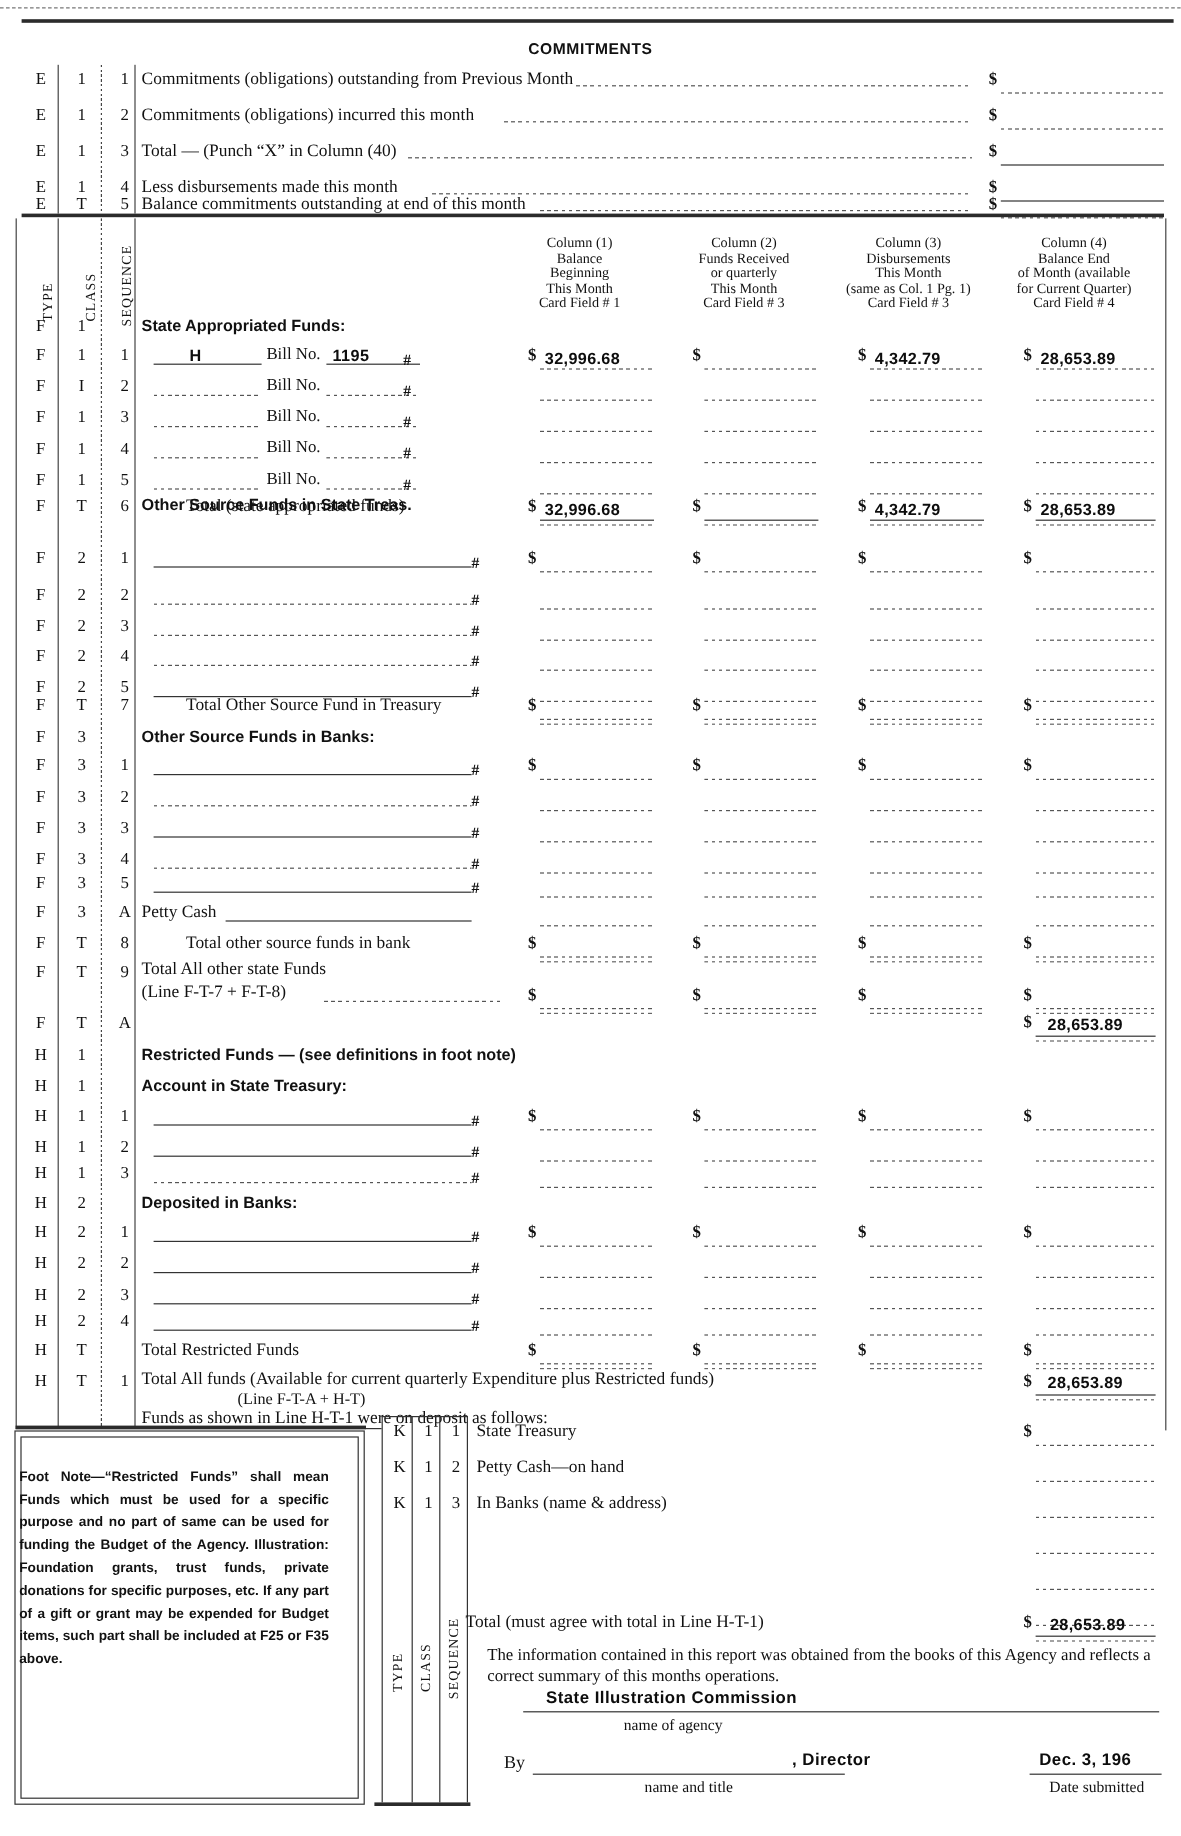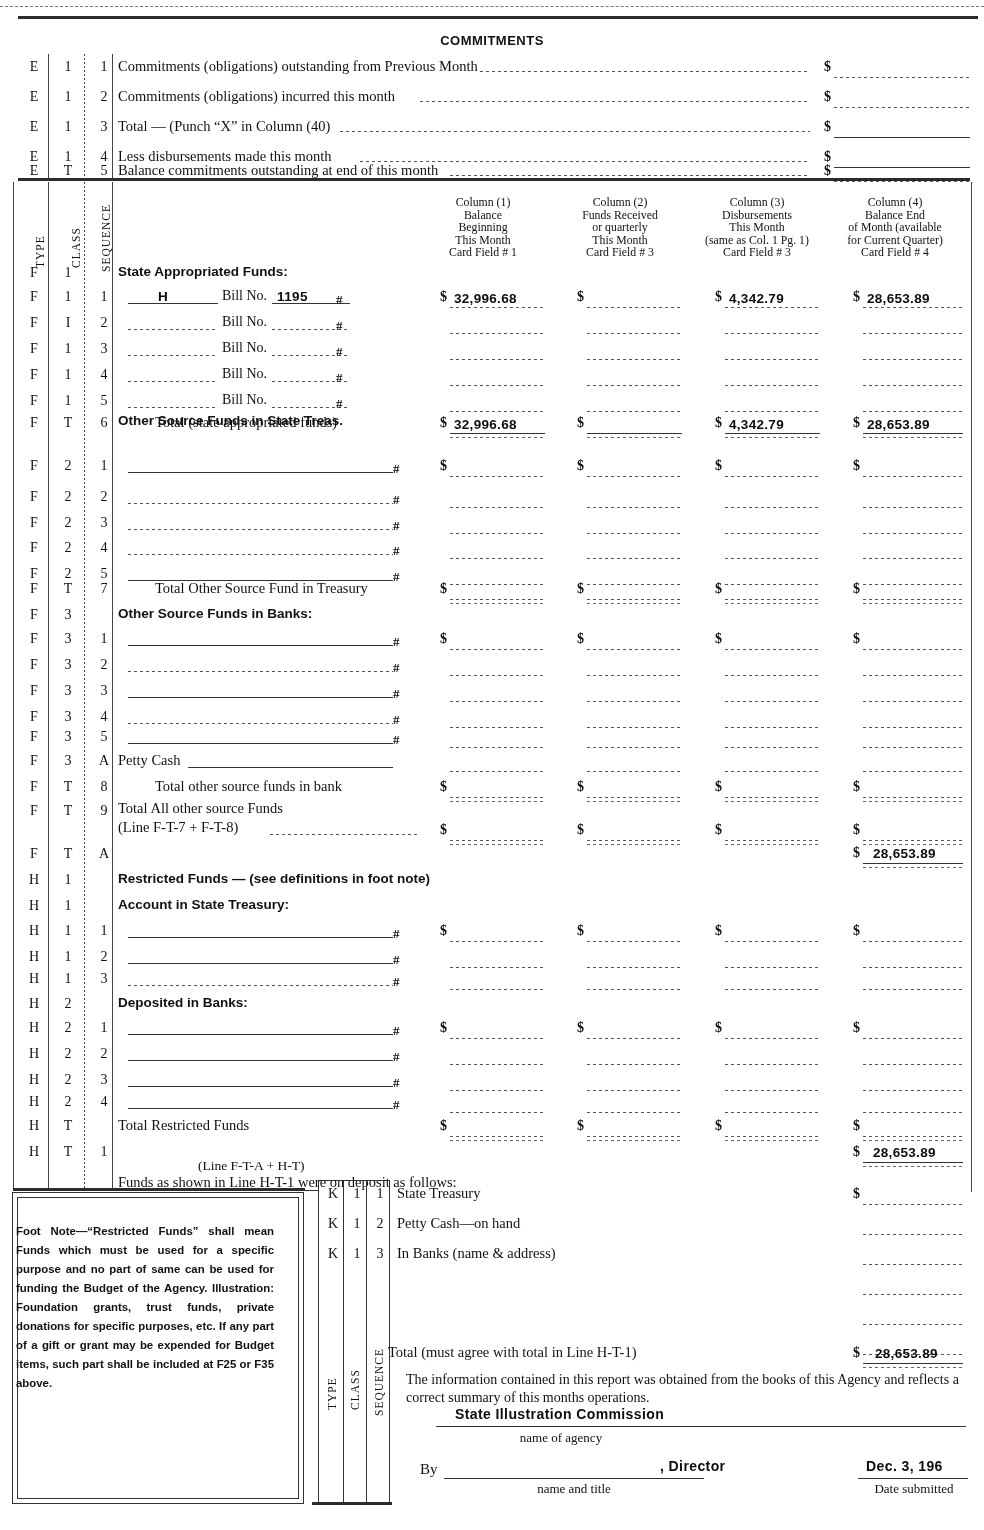--- a/index.html
+++ b/index.html
@@ -705,21 +705,21 @@
         <span class="ds">$</span>
         <span class="ln"></span>
         <span class="ln2"></span>
       </div>
   </div>
 
   <div class="row" style="top:800px;height:44px;">
     <div class="code c-type">F</div>
     <div class="code c-class">T</div>
     <div class="code c-seq">9</div>
-    <div class="label" style="top:0;">Total All other source Funds</div>
+    <div class="label" style="top:0;">Total All other state Funds</div>
     <div class="label" style="top:19px;">(Line F-T-7 +  F-T-8)</div>
     <div class="leader" style="left:270px;width:150px;top:34px;"></div>
     <div class="money dbl" style="left:440px;top:21px;width:105px;">
         <span class="ds">$</span>
         <span class="ln"></span>
         <span class="ln2"></span>
       </div>
     <div class="money dbl" style="left:577px;top:21px;width:105px;">
         <span class="ds">$</span>
         <span class="ln"></span>
@@ -933,20 +933,21 @@
         <span class="ds">$</span>
         <span class="ln"></span>
         <span class="ln2"></span>
       </div>
   </div>
 
   <div class="row" style="top:1141px;height:42px;">
     <div class="code c-type">H</div>
     <div class="code c-class">T</div>
     <div class="code c-seq">1</div>
+    <div class="label" style="top:0;">Total All funds (Available for current quarterly Expenditure plus Restricted funds)</div>
     <div class="label" style="left:198px;top:17px;font-size:13.5px;">(Line F-T-A + H-T)</div>
     <div class="money solid dbl" style="left:853px;top:2px;width:110px;">
       <span class="ds">$</span>
       <span class="val" style="bottom:5px;left:20px;">28,653.89</span>
       <span class="ln"></span>
         <span class="ln2"></span>
     </div>
   </div>
 
   <div class="row" style="top:1172px;">

